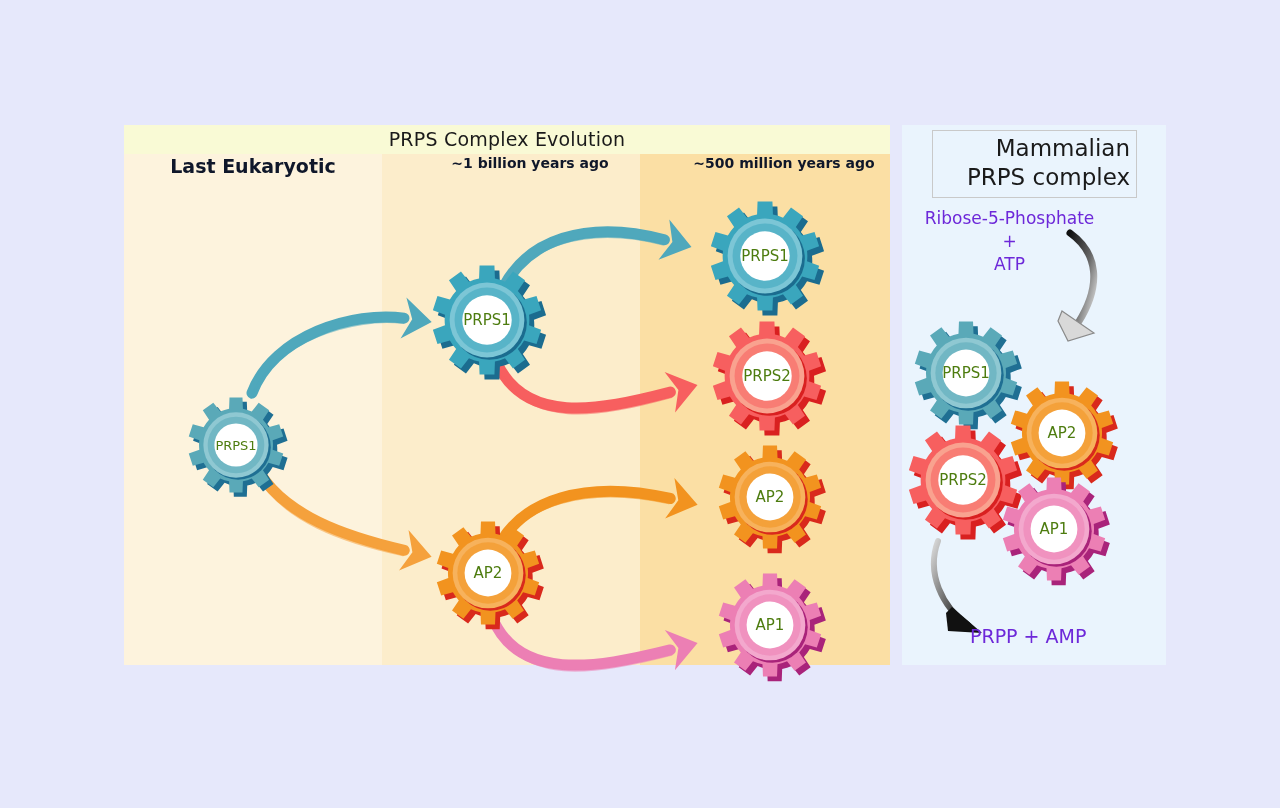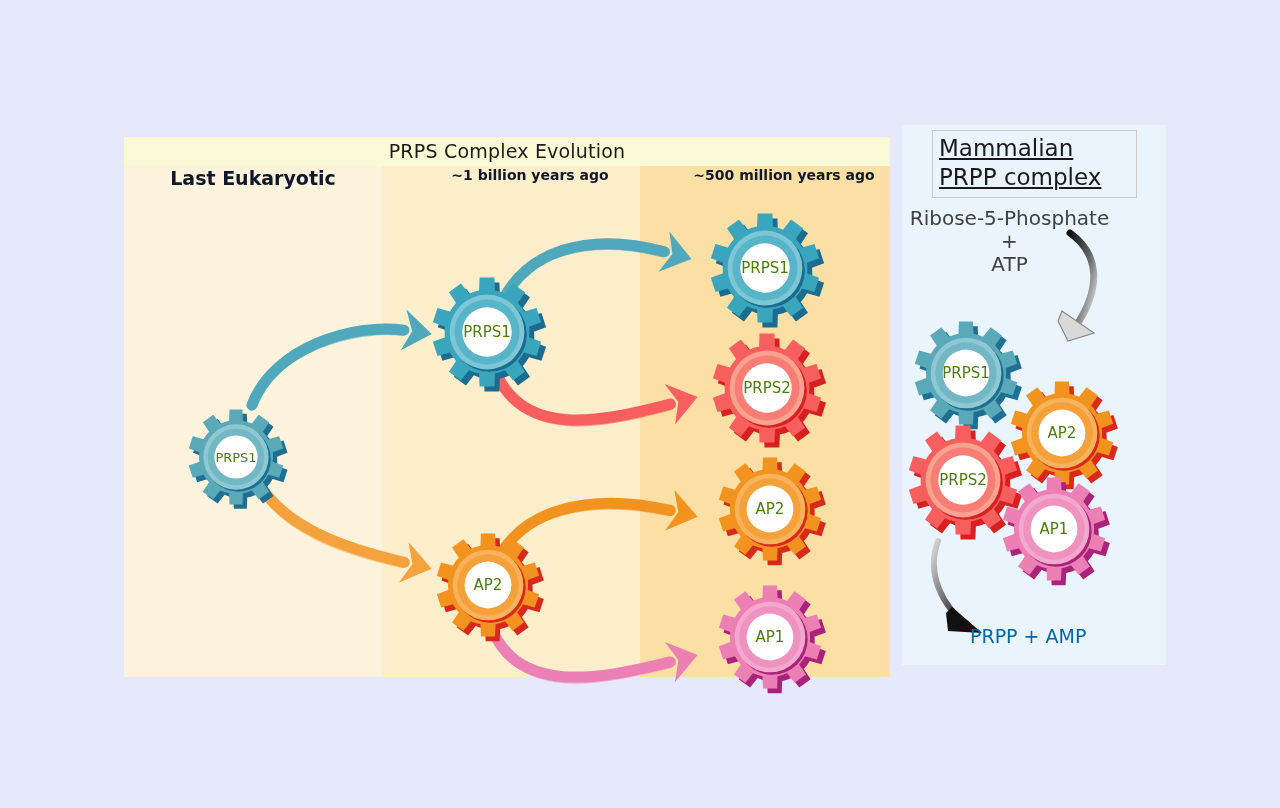--- a/index.html
+++ b/index.html
@@ -10,21 +10,21 @@
     font-family: "DejaVu Sans", sans-serif;
     overflow: hidden;
   }
   #figure {
     position: absolute;
     left: 124px; top: 125px;
     width: 1042px; height: 540px;
   }
   
   .evo-panel {
-    position: absolute; left: 0; top: 12px;
+    position: absolute; left: 0; top: 0;
     width: 678px; height: 540px;
   }
   .col {
     position: absolute; top: 0; height: 540px;
   }
   .col-1 { left: 0px;   width: 258px; background: #fdf3dd; }
   .col-2 { left: 258px; width: 258px; background: #fcedcb; }
   .col-3 { left: 516px; width: 250px; background: #fbdfa4; }
 
   .title-bar {
@@ -53,33 +53,33 @@
   .mam-panel {
     position: absolute; left: 778px; top: 0;
     width: 264px; height: 540px;
     background: #eaf4fd;
   }
   .mam-title {
     position: absolute; left: 30px; top: 5px;
     width: 205px; padding: 3px 6px 5px 6px;
     border: 1px solid #c9c9c9;
     background: #eaf4fd;
-    text-align: left;
-    font-size: 23px; line-height: 29px; color: #1a1a1a; text-decoration: underline;
+    text-align: right;
+    font-size: 23px; line-height: 29px; color: #1a1a1a;
   }
   .mam-title span { display: block; }
   .substrate {
     position: absolute; left: 0px; top: 82px;
     width: 215px; text-align: center;
-    font-size: 20px; line-height: 23px; color: #404040;
+    font-size: 17px; line-height: 23px; color: #6d28d9;
   }
   .substrate span { display: block; }
   .product {
     position: absolute; left: 68px; top: 500px;
-    font-size: 19px; color: #0369a1; white-space: nowrap;
+    font-size: 19px; color: #6d28d9; white-space: nowrap;
   }
 
   
   .gear { position: absolute; }
   .gear svg { display: block; overflow: visible; }
   .gear-label {
     position: absolute; left: 0; top: 0;
     width: 100%; height: 100%;
     display: flex; align-items: center; justify-content: center;
     font-size: 15px; color: #4d7c0f;
@@ -236,21 +236,21 @@
           </svg>
           <div class="gear-label">AP1</div>
         </div>
       </div>
   </div>
 
   <div class="mam-panel">
 
     <div class="mam-title">
       <span>Mammalian</span>
-      <span>PRPP complex</span>
+      <span>PRPS complex</span>
     </div>
 
     <div class="substrate">
       <span>Ribose-5-Phosphate</span>
       <span>+</span>
       <span>ATP</span>
     </div>
 
     <svg class="arrow" style="left:0;top:0" width="264" height="540">
       <defs>

